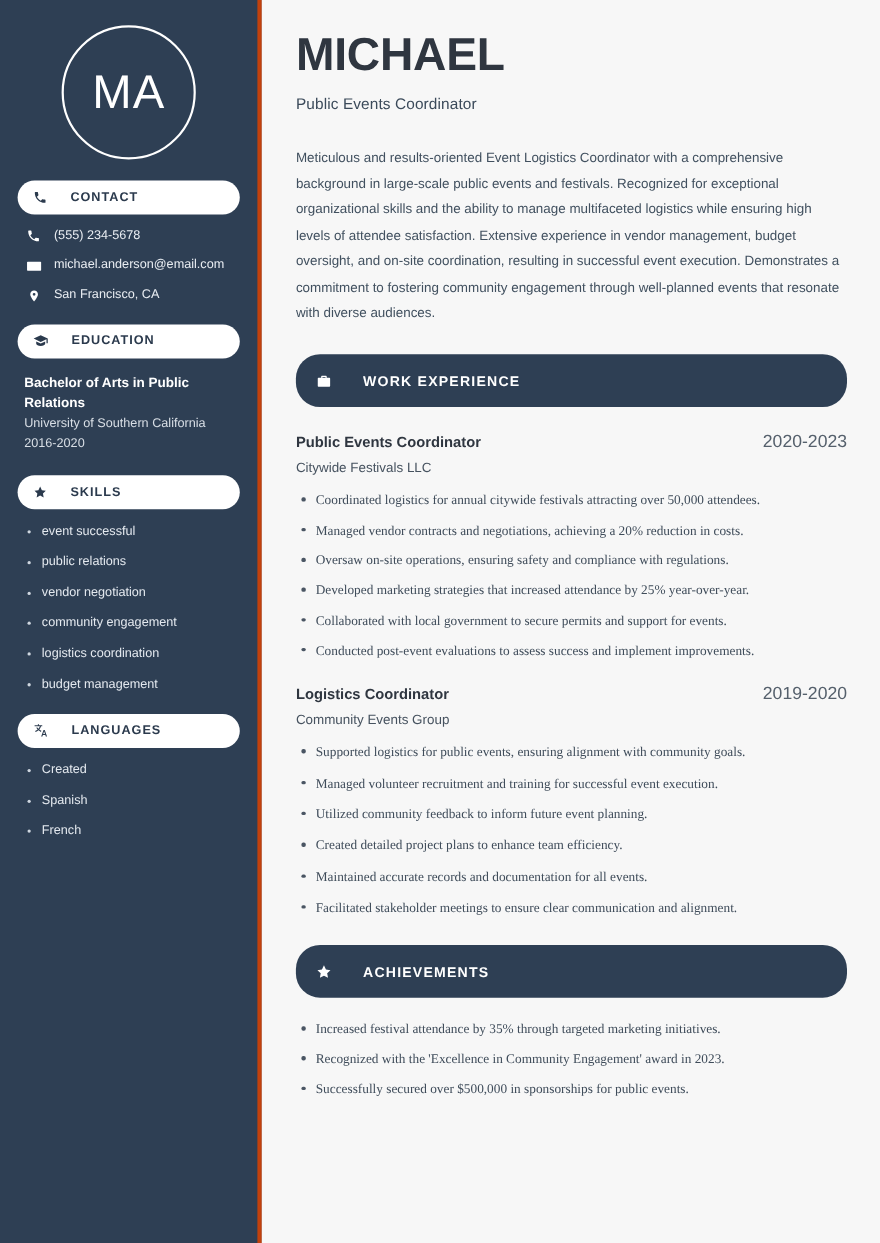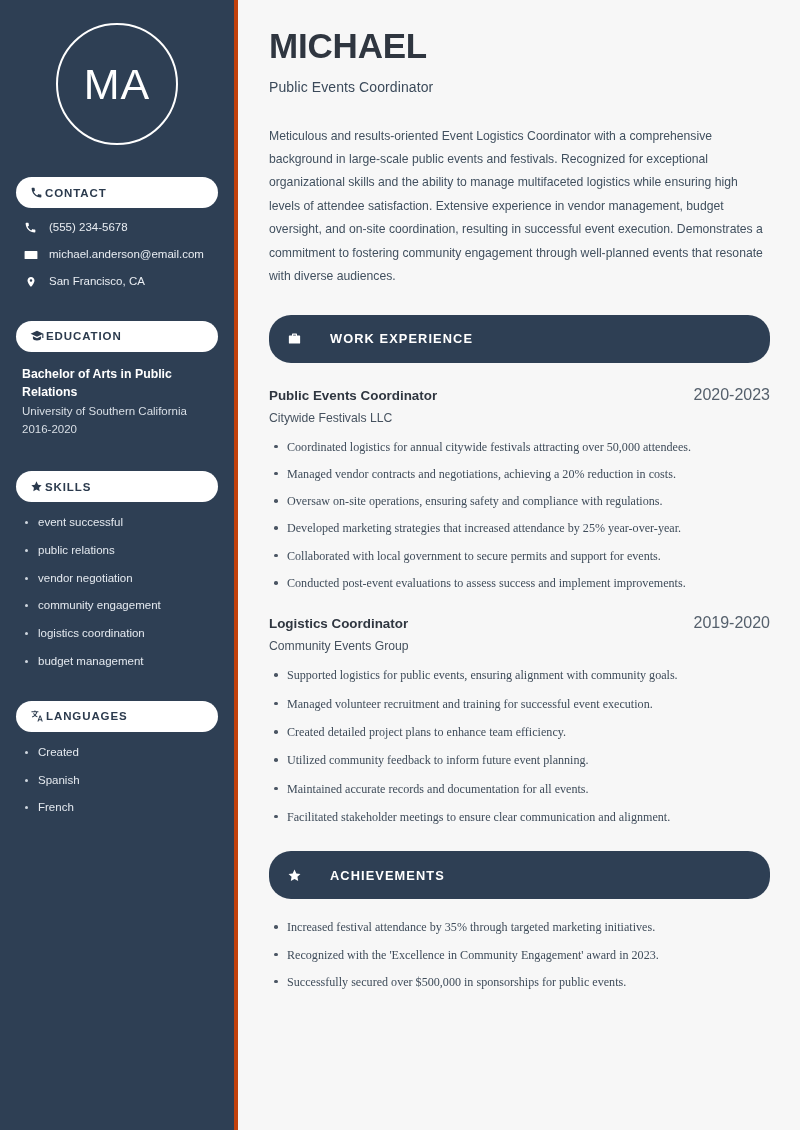--- a/index.html
+++ b/index.html
@@ -48,28 +48,28 @@
     display: flex;
     align-items: center;
     justify-content: center;
     font-size: 43px;
     font-weight: 400;
     letter-spacing: 1px;
     color: #ffffff;
   }
 
   .pill {
-    margin-top: 32px;
+    margin-top: 19px;
     background: #ffffff;
     border-radius: 22px;
     height: 31px;
     display: flex;
     align-items: center;
     padding: 0 14px;
-    gap: 2px;
+    gap: 21px;
   }
 
   .pill .pill-label {
     font-size: 11.5px;
     font-weight: bold;
     letter-spacing: 0.9px;
     color: #2b3a4d;
     text-transform: uppercase;
   }
 
@@ -147,21 +147,21 @@
 
   
   .main {
     flex: 1;
     padding: 26px 30px 0 31px;
     background: #f7f7f7;
     min-width: 0;
   }
 
   .name {
-    font-size: 35px;
+    font-size: 42px;
     font-weight: bold;
     line-height: 1.13;
     letter-spacing: -0.2px;
     color: #2f3640;
     text-transform: uppercase;
   }
 
   .job-title-top {
     font-size: 14px;
     color: #3b4a5a;
@@ -384,22 +384,22 @@
 
     <div class="job">
       <div class="job-head">
         <span class="job-role">Logistics Coordinator</span>
         <span class="job-dates">2019-2020</span>
       </div>
       <div class="job-company">Community Events Group</div>
       <ul class="bullets tight">
         <li>Supported logistics for public events, ensuring alignment with community goals.</li>
         <li>Managed volunteer recruitment and training for successful event execution.</li>
+        <li>Utilized community feedback to inform future event planning.</li>
         <li>Created detailed project plans to enhance team efficiency.</li>
-        <li>Utilized community feedback to inform future event planning.</li>
         <li>Maintained accurate records and documentation for all events.</li>
         <li>Facilitated stakeholder meetings to ensure clear communication and alignment.</li>
       </ul>
     </div>
 
     <div class="sec-bar">
       <span class="icon">
         <svg width="15" height="15" viewBox="0 0 24 24" fill="currentColor">
             <path d="M12 2.5l2.9 6.1 6.6.9-4.8 4.6 1.2 6.6L12 17.6 6.1 20.7l1.2-6.6L2.5 9.5l6.6-.9L12 2.5z"></path>
           </svg>

